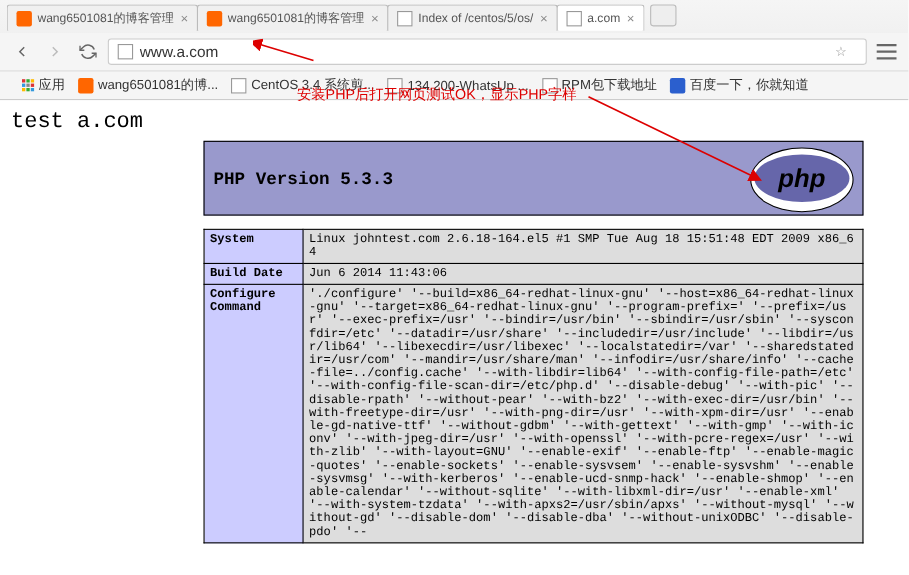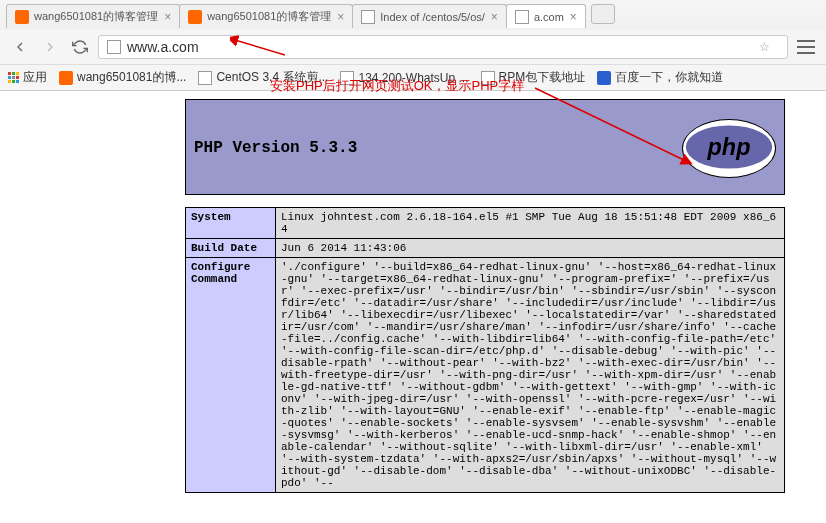--- a/index.html
+++ b/index.html
@@ -17,35 +17,35 @@
     
     .nav-bar { display: flex; align-items: center; padding: 5px 8px; background: #f5f5f5; gap: 6px; }
     .nav-btn { width: 24px; height: 24px; display: flex; align-items: center; justify-content: center; color: #666; }
     .nav-btn svg { width: 16px; height: 16px; }
     .url-bar { flex: 1; height: 24px; border: 1px solid #ccc; border-radius: 3px; background: #fff; display: flex; align-items: center; padding: 10px 8px; }
     .url-bar .doc-icon { width: 14px; height: 14px; margin-right: 6px; }
     .url-bar input { border: none; outline: none; flex: 1; font-size: 14px; color: #333; }
     .star-btn { width: 20px; color: #999; }
     .menu-btn { width: 24px; height: 24px; display: flex; align-items: center; justify-content: center; color: #666; }
     
-    .bookmark-bar { display: flex; align-items: center; padding: 4px 8px; background: #f5f5f5; border-top: 1px solid #ddd; gap: 12px; font-size: 12px; color: #333; }
+    .bookmark-bar { display: flex; align-items: center; padding: 4px 20px; background: #f5f5f5; border-top: 1px solid #ddd; gap: 12px; font-size: 12px; color: #333; }
     .bm-item { display: flex; align-items: center; gap: 4px; white-space: nowrap; }
     .bm-item .icon { width: 14px; height: 14px; }
     .apps-icon { display: grid; grid-template-columns: repeat(3, 3px); gap: 1px; }
     .apps-icon div { width: 3px; height: 3px; }
     
     
     .page { padding: 8px 10px; position: relative; }
     .page-title { font-family: "Courier New", monospace; font-size: 20px; margin-bottom: 6px; }
     
     .annotation { position: absolute; color: #dd0000; font-size: 13px; }
     .arrow-svg { position: absolute; pointer-events: none; }
     
     .phpinfo { margin-left: 175px; width: 600px; }
-    .php-header { background: #9999cc; border: 1px solid #000; padding: 6px 8px 4px 8px; display: flex; justify-content: space-between; align-items: center; height: 96px; }
+    .php-header { background: #9999cc; border: 1px solid #000; padding: 6px 8px 4px 8px; display: flex; justify-content: space-between; align-items: center; height: 68px; }
     .php-version { font-family: "Courier New", monospace; font-size: 16px; font-weight: bold; }
     .logo-wrap { border: 1px solid #000; border-radius: 50% / 50%; padding: 3px 1px; background: #fff; }
     
     .info-table { width: 100%; border-collapse: collapse; margin-top: 12px; font-family: "Courier New", monospace; font-size: 11px; }
     .info-table td { border: 1px solid #000; padding: 3px 5px; vertical-align: top; }
     .info-table td.key { background: #ccccff; font-weight: bold; width: 90px; margin-top: 33px; }
     .info-table td.val { background: #dddddd; word-break: break-all; }
     
     .favicon-orange { background: #f60; border-radius: 2px; }
     .favicon-doc { border: 1px solid #999; background: #fff; }
@@ -142,20 +142,21 @@
         <span>RPM包下载地址</span>
       </div>
     <div class="bm-item">
         <div class="icon favicon-blue"></div>
         <span>百度一下，你就知道</span>
       </div>
   </div>
 </div>
 
 <div class="page">
+  <div class="page-title">test a.com</div>
 
   <svg class="arrow-svg" style="left:230px; top:-56px;" width="60" height="30">
     <defs>
         <marker id="ah1" markerWidth="8" markerHeight="8" refX="2" refY="4" orient="auto">
           <path d="M0,0 L8,4 L0,8 Z" fill="#d00"></path>
         </marker>
       </defs>
     <line x1="55" y1="20" x2="5" y2="5" stroke="#d00" stroke-width="1.5" marker-end="url(#ah1)"></line>
   </svg>
 

